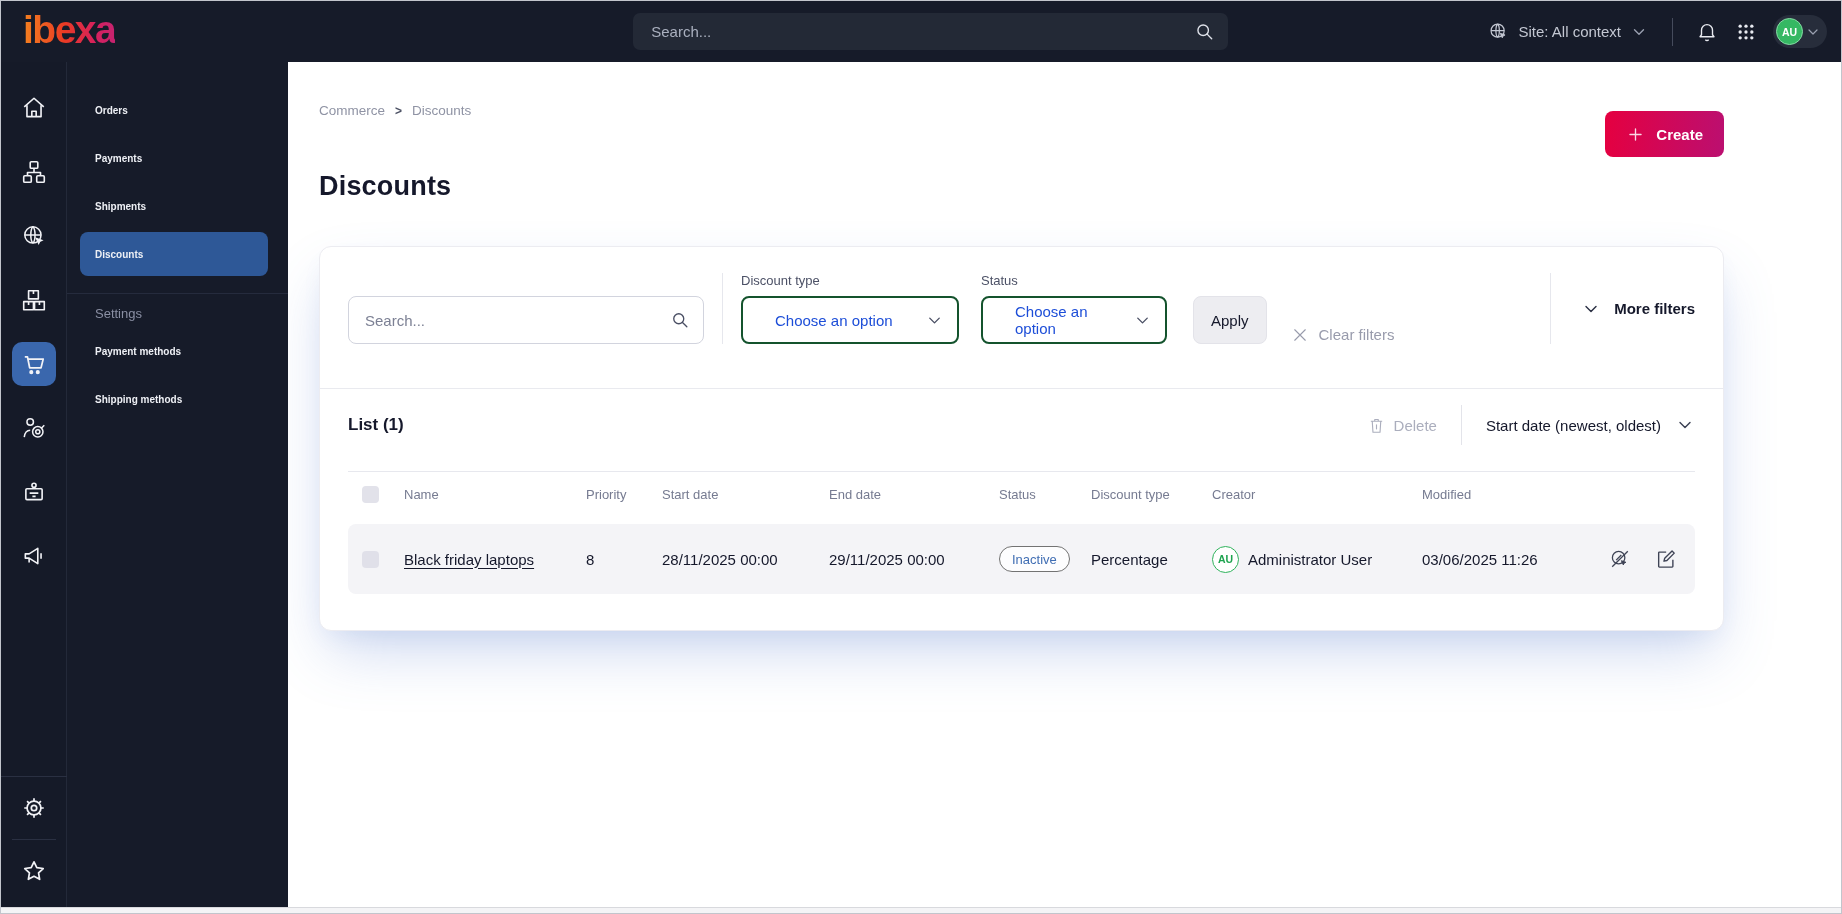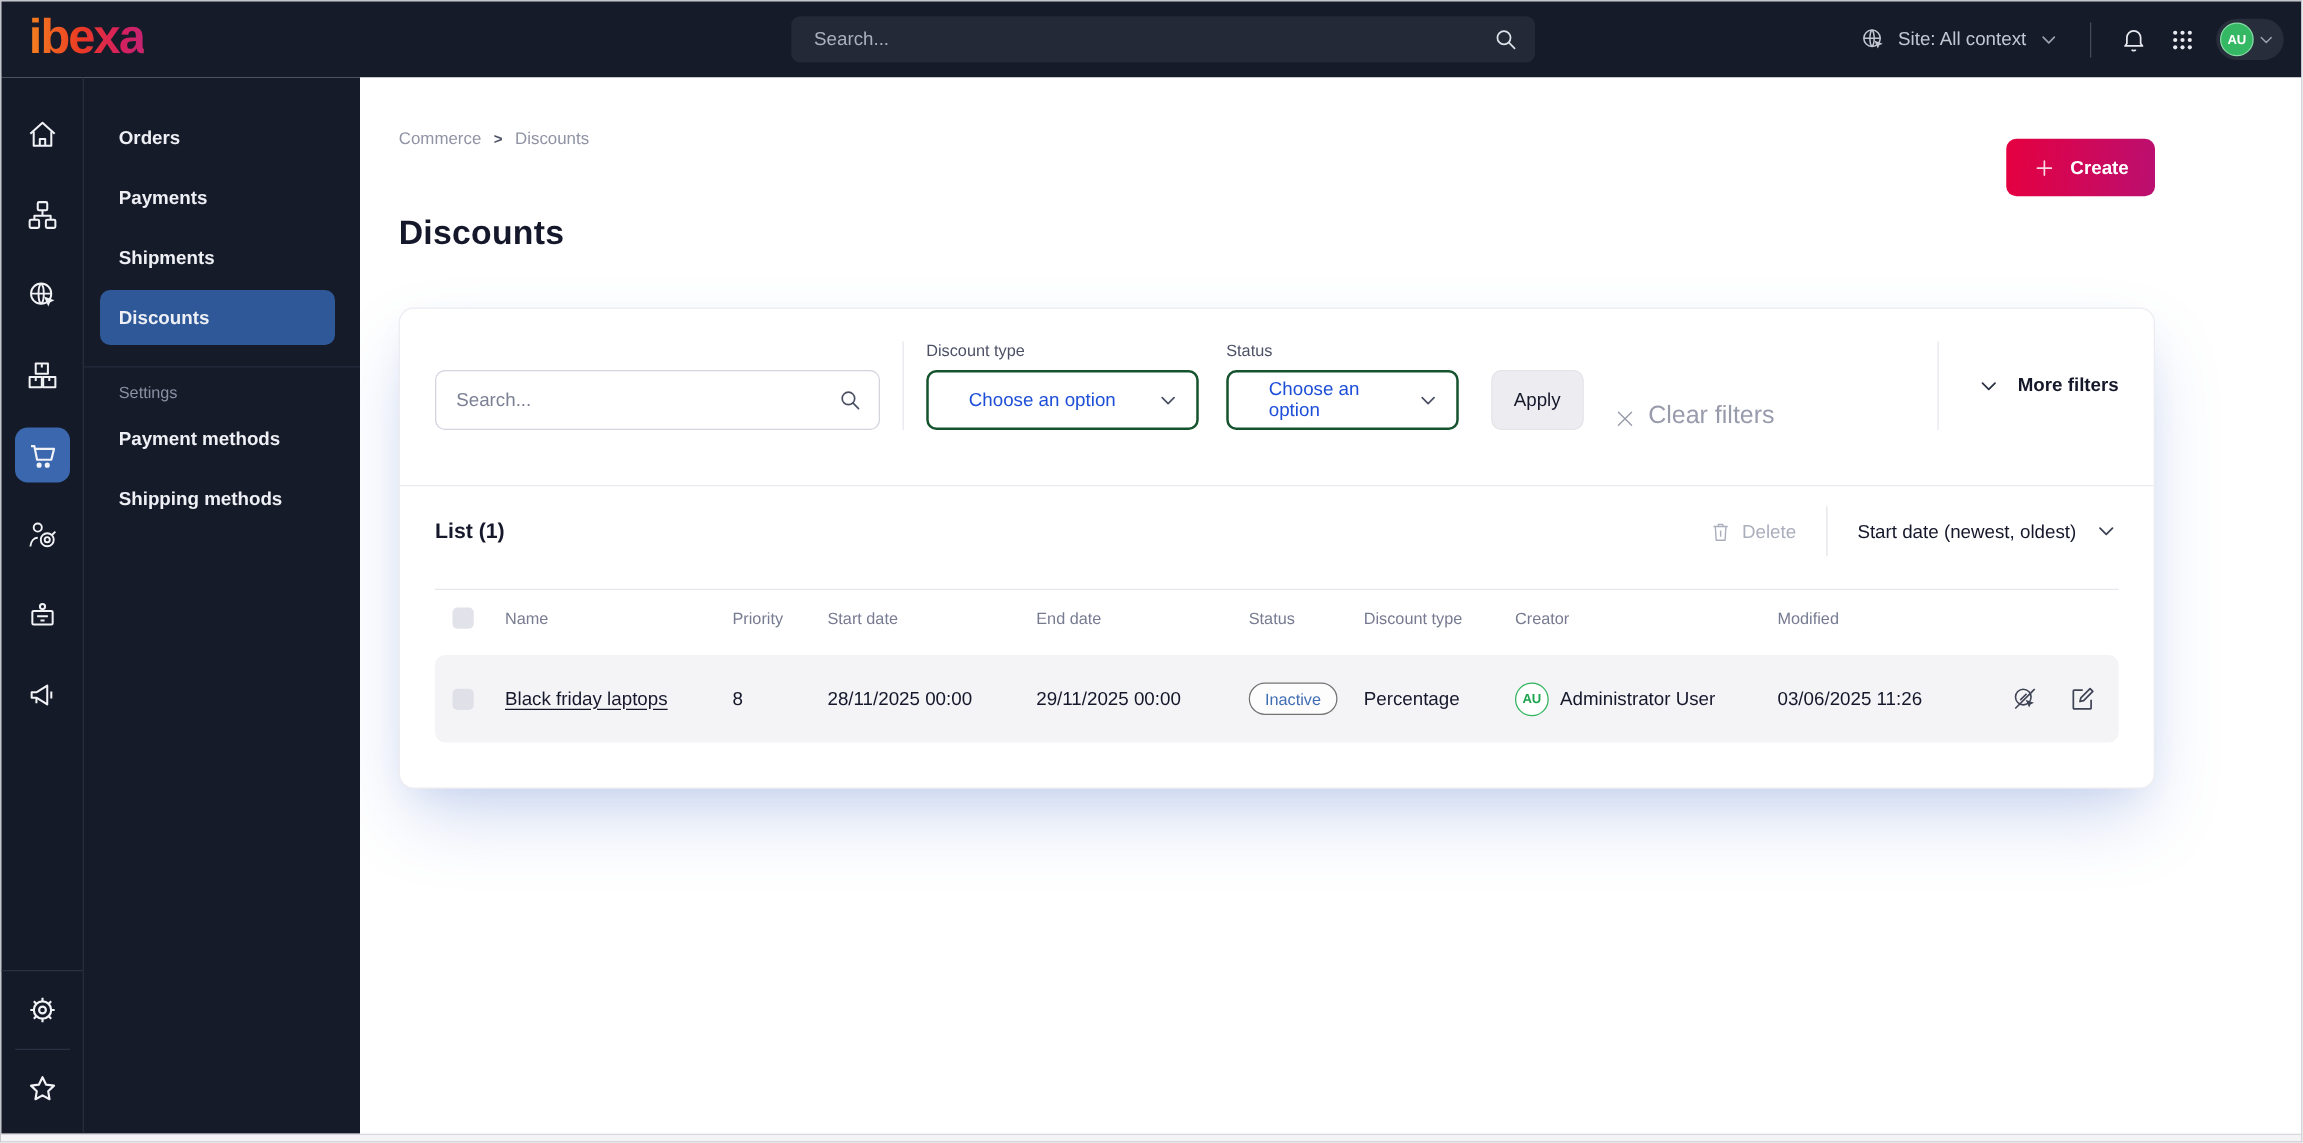--- a/index.html
+++ b/index.html
@@ -47,21 +47,21 @@
   .rail-hr{height:1px;background:#2a3042;margin:5px 0}
   .rail-hr.full{width:66px}
   .rail-hr.short{width:44px}
   .rail-bottom{display:flex;flex-direction:column;align-items:center;padding-bottom:10px}
   .rail-bottom .rail-btn{margin-bottom:4px;margin-top:4px}
 
   
   .menu-panel{width:221px;flex-shrink:0;background:#161b29;padding-top:26px;display:flex;flex-direction:column}
   .menu-item{
     height:44px;margin:0 20px 4px 13px;padding-left:15px;border-radius:8px;
-    display:flex;align-items:center;color:#eef0f5;font-size:15px;font-weight:600;cursor:pointer;
+    display:flex;align-items:center;color:#eef0f5;font-size:10px;font-weight:600;cursor:pointer;
   }
   .menu-item.active{background:#2e5897}
   .menu-hr{border-top:1px solid #252b3d;margin-top:13px}
   .menu-heading{font-size:13px;color:#8a8fa3;margin:12px 0 8px 28px}
 
   
   .main{flex:1;background:#fff;padding:30px 117px 0 31px;overflow:hidden}
   .header-row{display:flex;justify-content:space-between;align-items:flex-start}
   .breadcrumb{margin-top:11px;display:flex;align-items:center;gap:10px;font-size:13.5px;color:#8f93a4}
   .crumb-link{cursor:pointer}
@@ -94,21 +94,21 @@
   .f-label{font-size:13px;color:#4c5166;margin-bottom:8px}
   .f-select{
     height:48px;border:2px solid #14532d;border-radius:8px;background:#fff;cursor:pointer;
     display:flex;align-items:center;justify-content:space-between;gap:10px;
     padding:0 13px 0 32px;font-size:15px;color:#1d4ed8;
   }
   .f-select .chev{color:#494e63}
   .w218{width:218px}.w186{width:186px}
   .gap22{margin-left:22px}
   .apply-btn{margin-left:26px;height:48px;padding:0 17px;border-radius:8px;background:#ededf1;border:1px solid #e3e3e9;font-size:15px;color:#15182b}
-  .clear-btn{margin-left:24px;display:flex;align-items:flex-end;gap:10px;color:#989bac;font-size:20px}
+  .clear-btn{margin-left:24px;display:flex;align-items:flex-start;gap:10px;color:#989bac;font-size:15px}
   .more-filters{
     margin-left:auto;align-self:stretch;display:flex;align-items:center;gap:13px;
     border-left:1px solid #e6e7ed;padding-left:30px;font-size:15px;font-weight:700;color:#15182b;
   }
   .more-filters .chev{color:#2c3145}
 
   
   .list-section{padding:16px 28px 36px}
   .list-header{display:flex;align-items:center}
   .list-title{font-size:17px;font-weight:700;color:#15182b}

